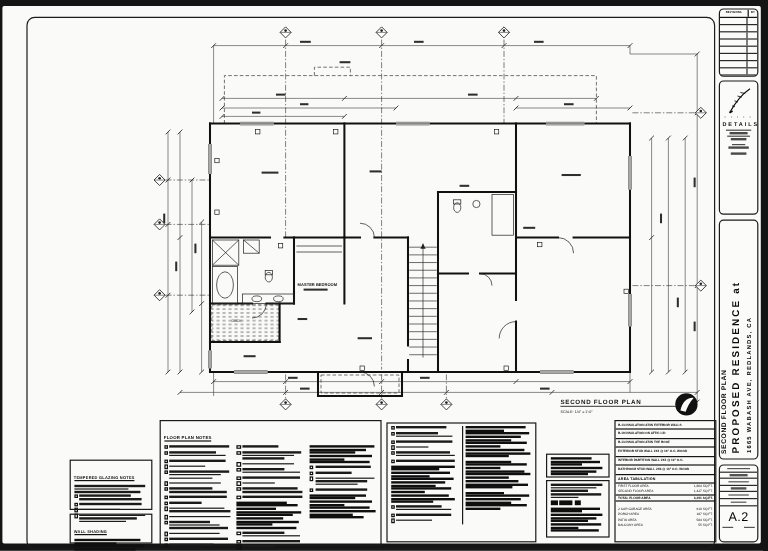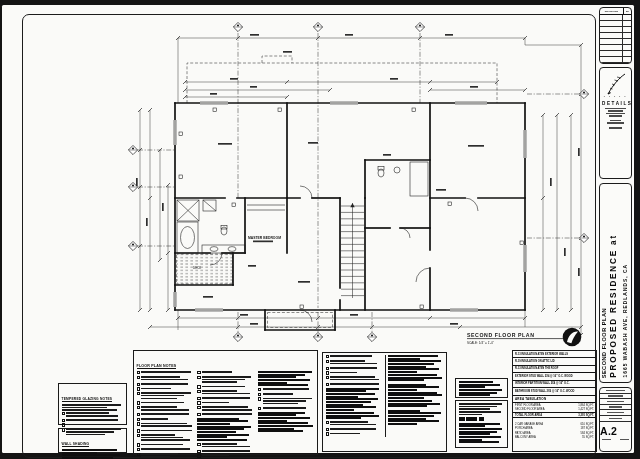--- a/index.html
+++ b/index.html
@@ -68,21 +68,21 @@
   #tb-proj{top:183px;height:200px;}
   .vtext{position:absolute;bottom:4px;writing-mode:vertical-rl;transform:rotate(180deg);
          white-space:nowrap;color:#0a0a0a;}
   #v-plan{left:0.5px;font-size:5.6px;font-weight:bold;letter-spacing:.5px;}
   #v-title{left:8.5px;font-size:8.2px;font-weight:bold;letter-spacing:1.8px;}
   #v-addr{left:22.5px;font-size:4.9px;font-weight:bold;letter-spacing:1px;}
 
   #tb-sheet{top:387px;height:65px;overflow:hidden;}
   .srow{height:5.6px;border-bottom:.55px solid #2b2b2b;display:flex;align-items:center;justify-content:center;}
   .srow .bar{width:60%;height:1.3px;background:#555;margin:0;}
-  #sheetnum{font-size:10.5px;font-weight:bold;color:#060606;margin-top:3px;letter-spacing:.3px;}
+  #sheetnum{font-size:10.5px;font-weight:normal;text-align:center;color:#060606;margin-top:3px;letter-spacing:.3px;}
   #sheet-foot{display:flex;justify-content:space-between;padding:2.5px 2px 0 2px;}
   #sheet-foot .bar{width:9px;height:1.2px;background:#555;margin:0;}
 </style>
 </head>
 <body>
 
 <div id="sheet">
   <div id="border-main"></div>
 </div>
 

